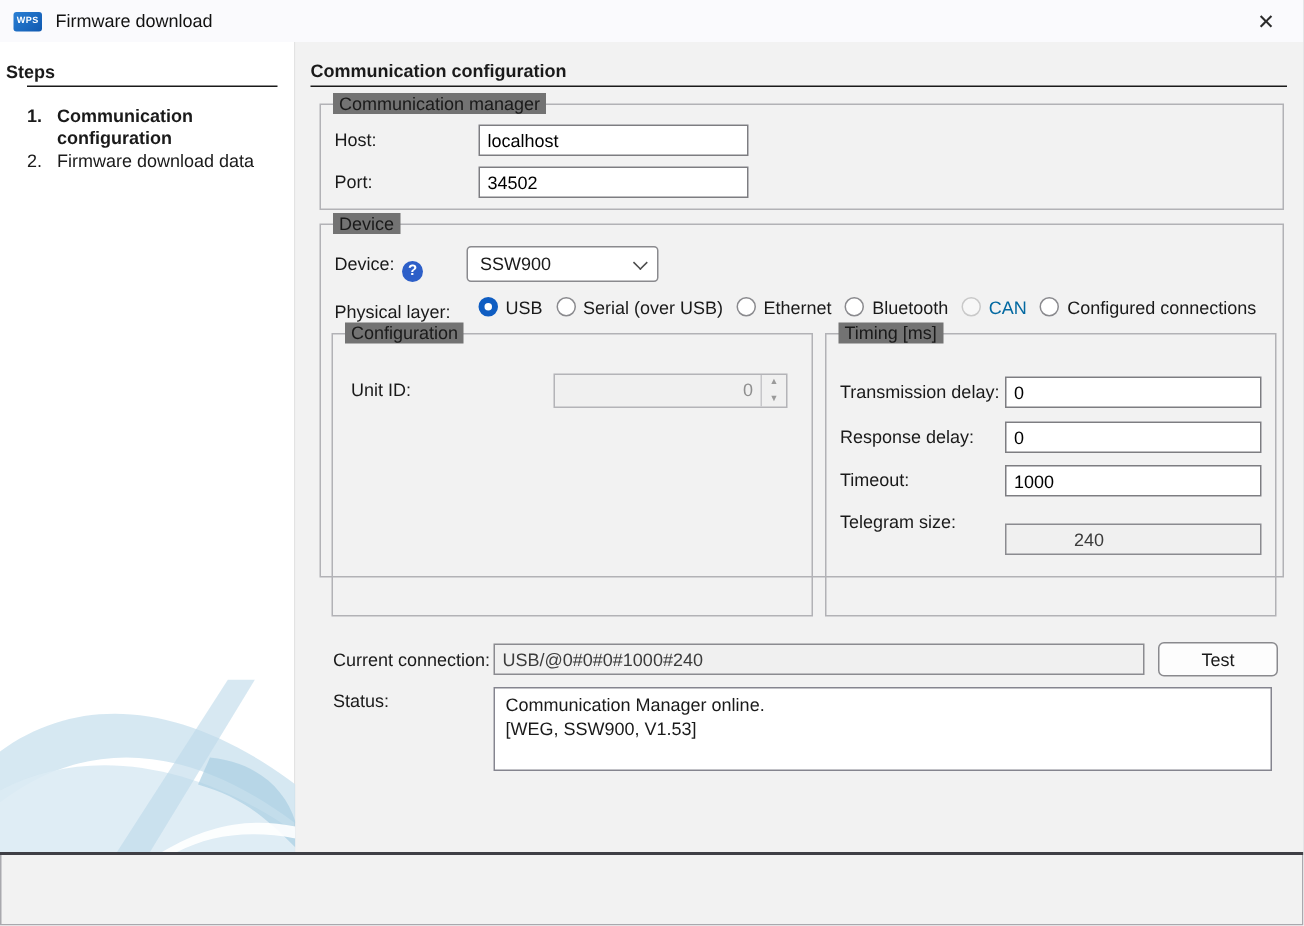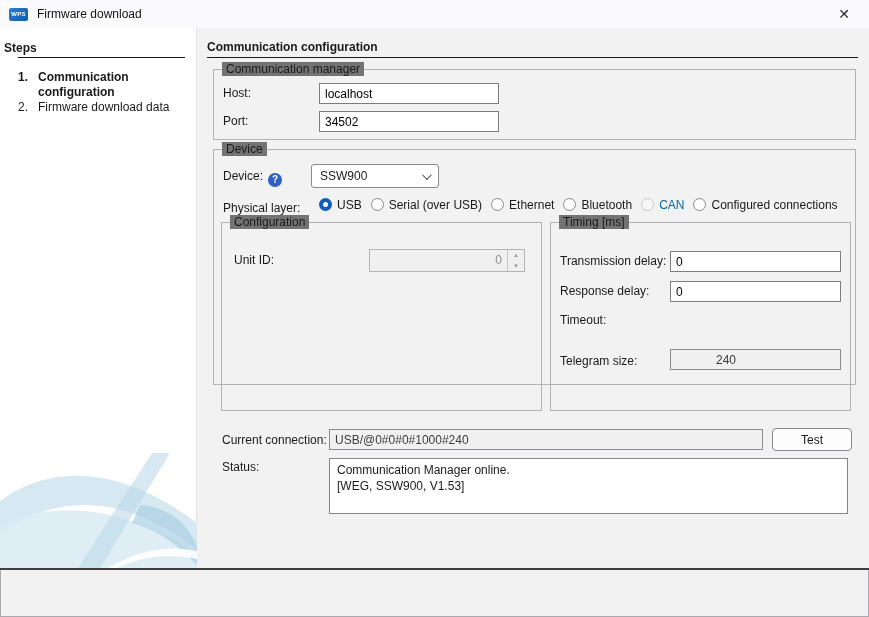--- a/index.html
+++ b/index.html
@@ -219,21 +219,22 @@
         </div>
       </div>
 
       <div class="groupbox g-timing">
         <span class="legend">Timing [ms]</span>
         <span class="field-label" style="top:31px;">Transmission delay:</span>
         <input class="txt" style="top: 28px;" value="0">
         <span class="field-label" style="top:61px;">Response delay:</span>
         <input class="txt" style="top: 58px;" value="0">
         <span class="field-label" style="top:90px;">Timeout:</span>
-        <span class="field-label" style="top:131px;">Telegram size:</span>
+        <input class="txt" style="top: 87px;" value="1000">
+        <span class="field-label" style="top:118px;">Telegram size:</span>
         <input class="txt readonly" style="top: 126px; padding-left: 45px;" readonly="" value="240">
       </div>
     </div>
 
     <span class="field-label" style="left:25px; top:405px;">Current connection:</span>
     <input class="txt readonly conn-field" readonly="" value="USB/@0#0#0#1000#240" style="">
     <button class="test-btn">Test</button>
 
     <span class="field-label" style="left:25px; top:432px;">Status:</span>
     <div class="status-box">

